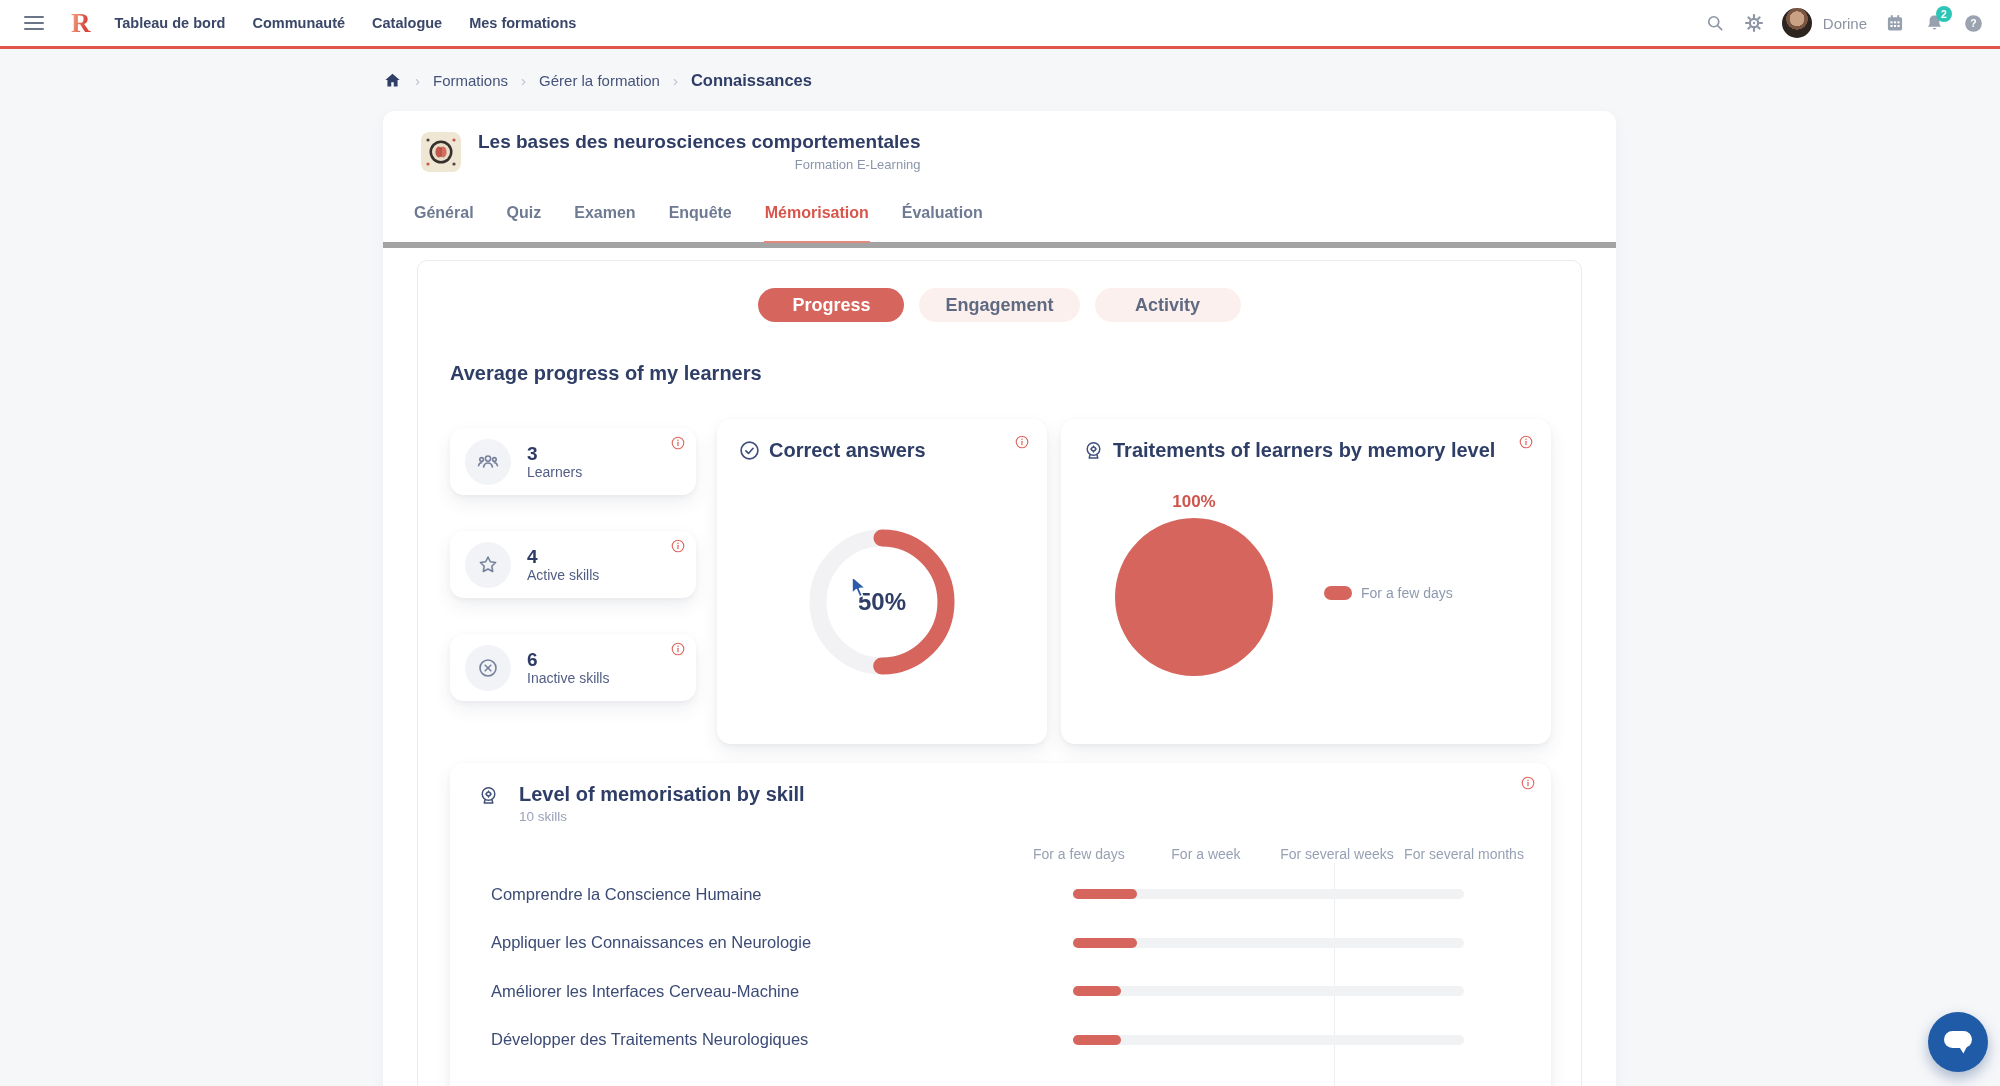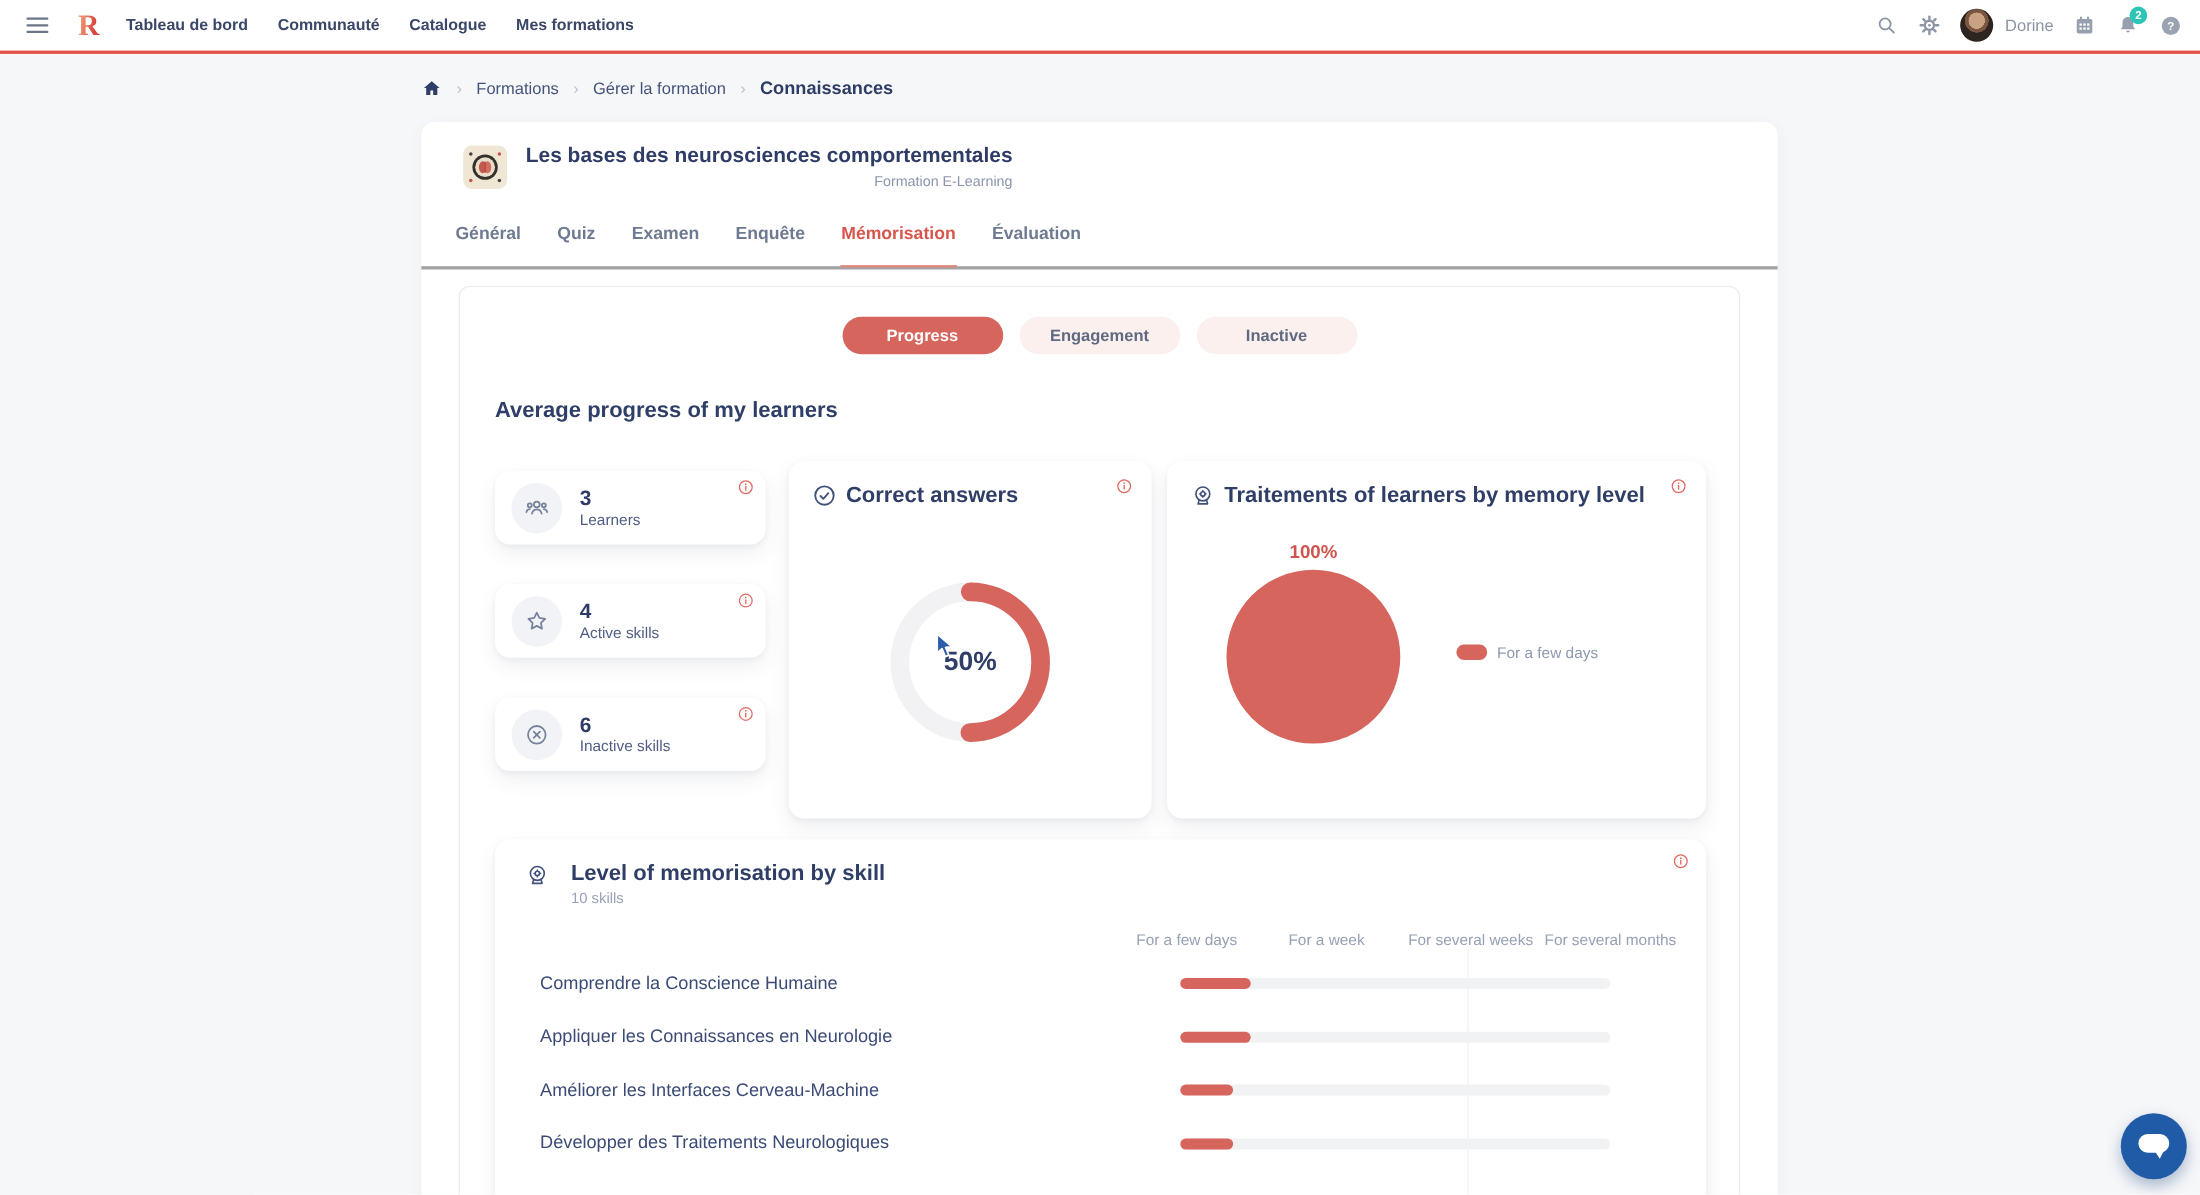--- a/index.html
+++ b/index.html
@@ -36,29 +36,29 @@
   .breadcrumb .sep{color:#b9c0cf;font-size:15px;}
 
   
   .container{position:absolute;left:383px;top:111px;width:1233px;height:990px;background:#fff;
     border-radius:12px 12px 0 0;box-shadow:0 4px 14px rgba(60,70,110,.05);}
   .course-header{display:flex;align-items:center;gap:17px;padding:20px 0 0 38px;text-align:right;}
   .thumb{width:40px;height:40px;border-radius:8px;overflow:hidden;flex:0 0 auto;}
   .course-title{font-size:19px;font-weight:700;color:#2e3c66;}
   .course-sub{font-size:13px;color:#8b95ab;margin-top:4px;}
 
-  .tabs{display:flex;gap:31px;padding:0 30px;margin-top:24px;border-bottom:3px solid #a3a3a3;}
+  .tabs{display:flex;gap:31px;padding:0 30px;margin-top:24px;border-bottom:6px solid #a3a3a3;}
   .tab{font-size:16px;font-weight:600;color:#6e7a92;padding:8px 1px 19px;cursor:pointer;border-bottom:2.5px solid transparent;margin-bottom:-1px;}
   .tab.active{color:var(--accent-dark);border-bottom-color:#e2897f;}
 
   
   .panel{position:absolute;left:34px;top:149px;width:1165px;height:860px;border:1px solid #e9ebf0;border-radius:10px;background:#fff;}
   .pills{display:flex;justify-content:center;gap:15px;margin-top:27px;}
   .pill{height:34px;min-width:146px;padding:0 26px;border:none;border-radius:17px;font-family:inherit;
-    font-size:15px;font-weight:600;color:#5f6982;background:#fcf0ee;cursor:pointer;}
+    font-size:18px;font-weight:600;color:#5f6982;background:#fcf0ee;cursor:pointer;}
   .pill.active{background:var(--accent);color:#fff;font-weight:700;}
   .section-heading{margin:40px 0 0 32px;font-size:20px;font-weight:700;color:#2f3e66;}
 
   .cards-row{display:flex;margin:34px 32px 0 32px;}
   .stats-col{width:246px;padding-top:9px;display:flex;flex-direction:column;gap:36px;flex:0 0 auto;}
   .card{background:#fff;border-radius:14px;box-shadow:0 8px 18px rgba(50,60,90,.08),0 2px 5px rgba(50,60,90,.05);position:relative;}
   .stat-card{height:67px;display:flex;align-items:center;gap:16px;padding-left:15px;}
   .stat-icon{width:46px;height:46px;border-radius:50%;background:var(--soft);display:flex;align-items:center;justify-content:center;flex:0 0 auto;}
   .stat-value{font-size:19px;font-weight:700;color:#2d3b66;line-height:1.15;}
   .stat-label{font-size:14px;color:#515d84;}
@@ -221,21 +221,21 @@
       <div class="tab">Enquête</div>
       <div class="tab active">Mémorisation</div>
       <div class="tab">Évaluation</div>
     </div>
 
     <section class="panel">
 
       <div class="pills">
         <button class="pill active">Progress</button>
         <button class="pill">Engagement</button>
-        <button class="pill">Inactive</button>
+        <button class="pill">Activity</button>
       </div>
 
       <h2 class="section-heading">Average progress of my learners</h2>
 
       <div class="cards-row">
 
         <div class="stats-col">
           <div class="card stat-card">
             <div class="stat-icon">
               <svg width="24" height="24" viewBox="0 0 24 24" fill="none" stroke="#76819b" stroke-width="1.6" stroke-linecap="round">

